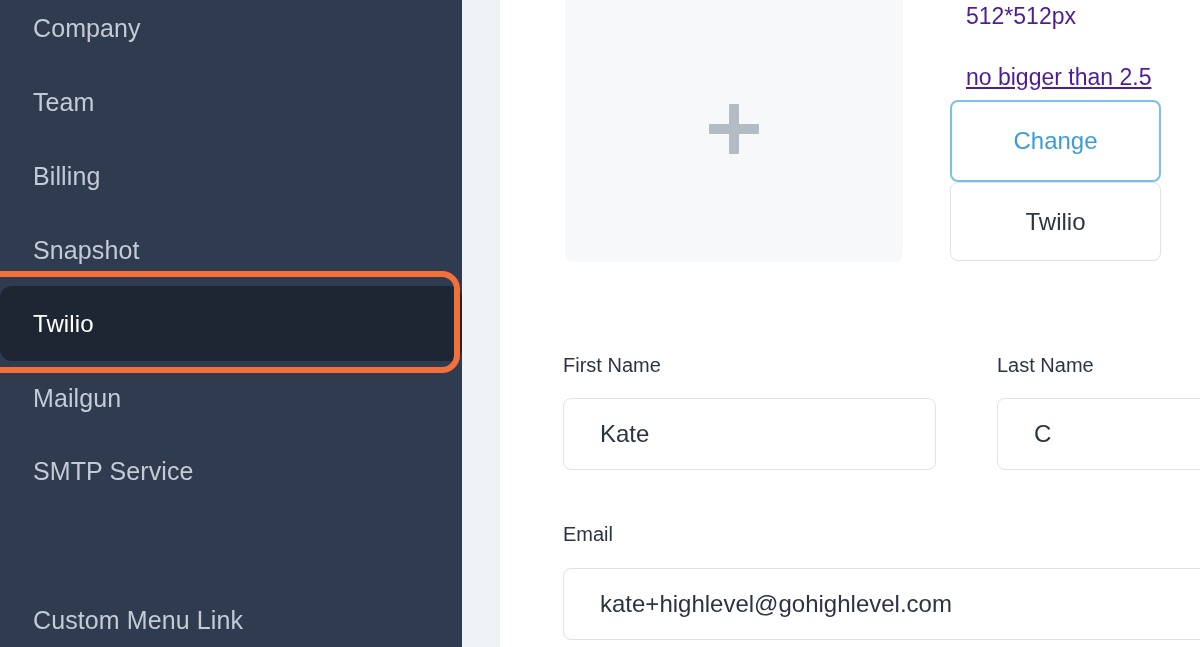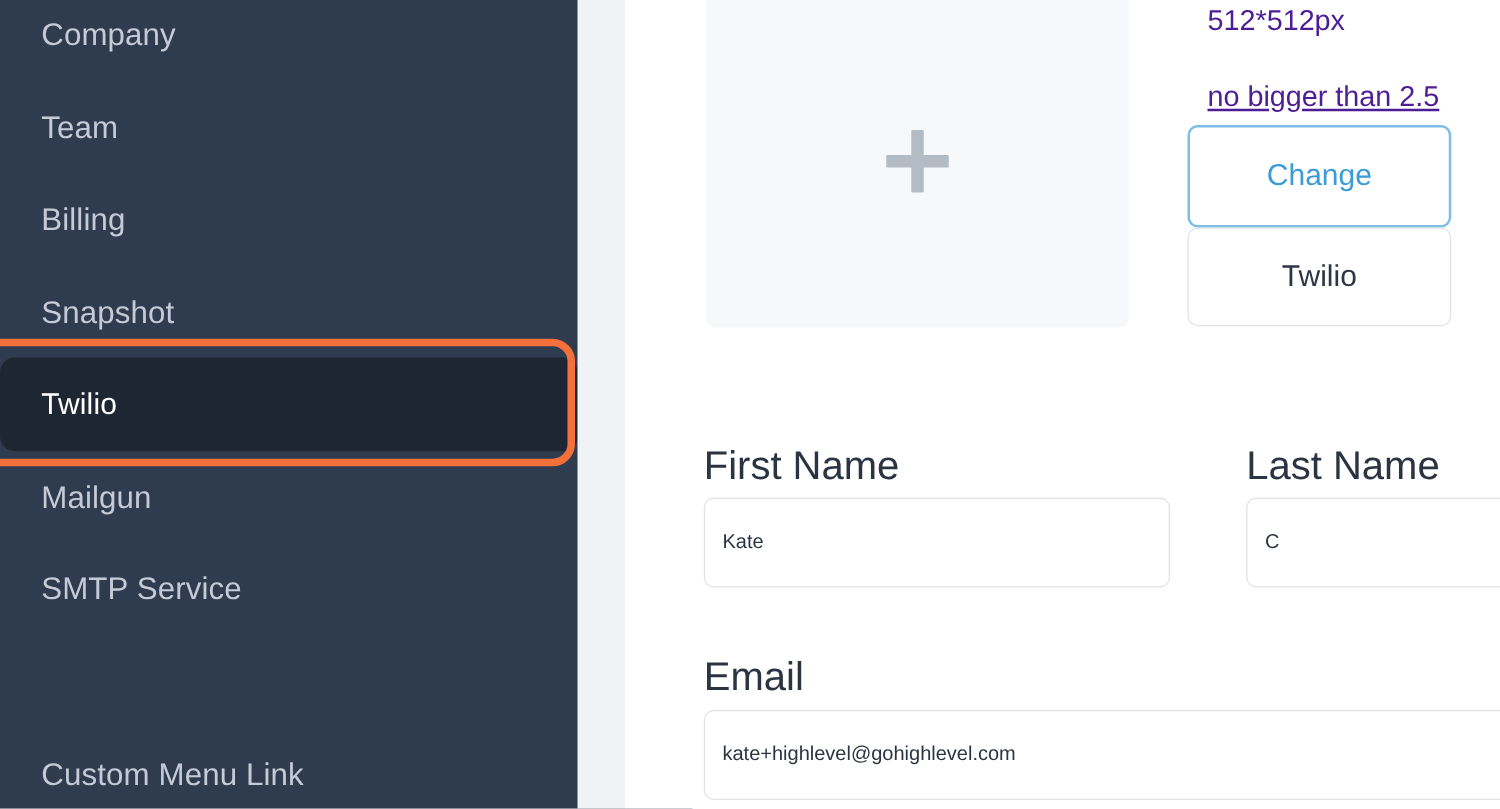--- a/index.html
+++ b/index.html
@@ -173,34 +173,34 @@
     height: 79px;
     border: 1px solid #dfe3e7;
     border-radius: 8px;
     color: #2d3644;
   }
 
   
   .field-label {
     position: absolute;
     color: #2b3442;
-    font-size: 32px;
+    font-size: 20px;
     font-weight: 400;
     white-space: nowrap;
   }
   .text-input {
     position: absolute;
     box-sizing: border-box;
     height: 72px;
     background: #ffffff;
     border: 1px solid #dfe3e8;
     border-radius: 8px;
-    padding: 0 14px;
+    padding: 0 36px;
     font-family: "Liberation Sans", sans-serif;
-    font-size: 16px;
+    font-size: 24px;
     color: #2b3442;
     outline: none;
   }
 
   #label-first-name { left: 63px; top: 354px; }
   #input-first-name { left: 63px; top: 398px; width: 373px; }
 
   #label-last-name  { left: 497px; top: 354px; }
   #input-last-name  { left: 497px; top: 398px; width: 290px; }
 

